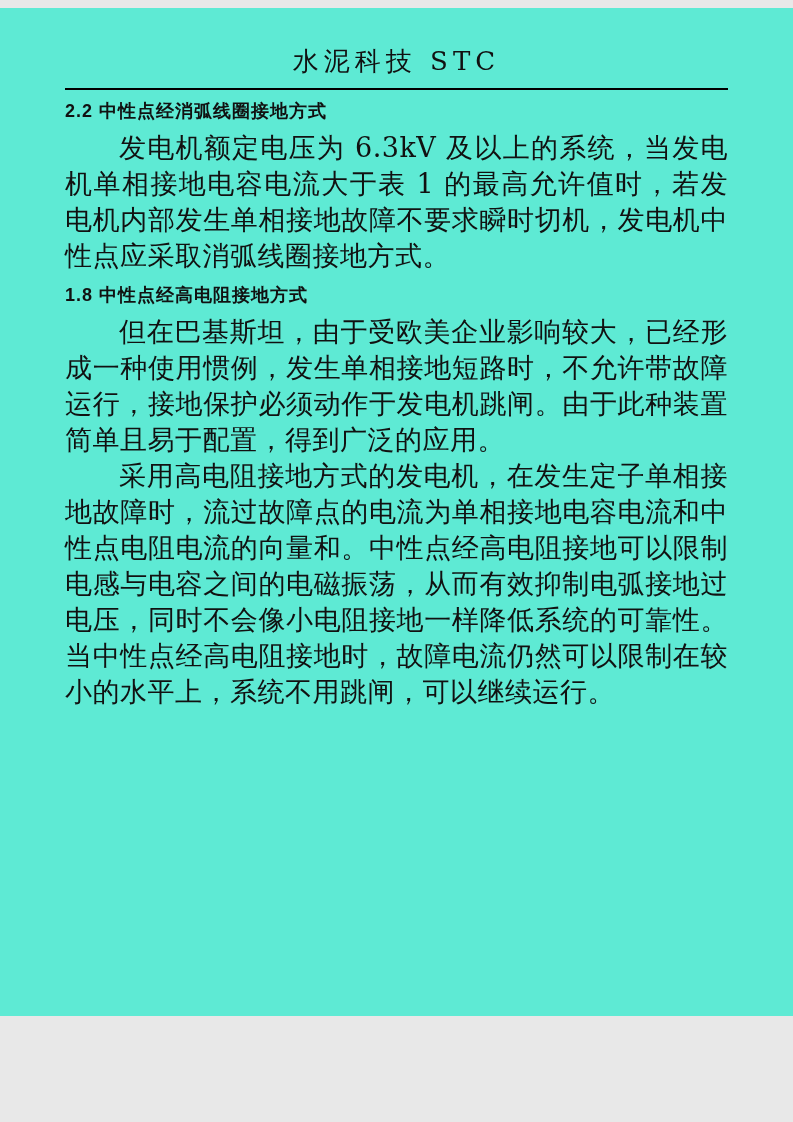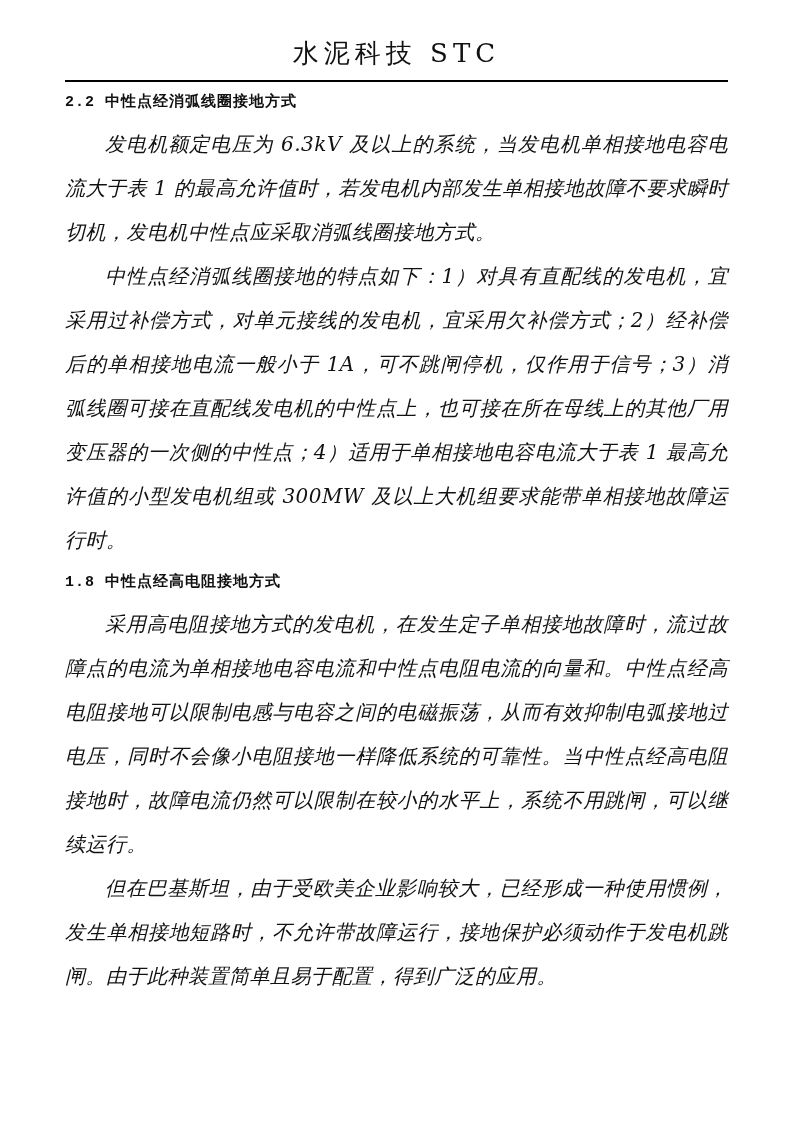--- a/index.html
+++ b/index.html
@@ -1,55 +1,54 @@
 <!DOCTYPE html>
 <html><head>
 <meta charset="utf-8">
 <style>
   html, body { margin: 0; padding: 0; background: #e8e8e8; }
   .page {
     position: relative;
     width: 793px;
-    height: 1122px;
-    margin: 0 auto;
-    background: #ffffff;
+    height: 1008px;
+    margin: 8px auto;
+    background: #5eead4;
     color: #111111;
     box-sizing: border-box;
     padding: 32px 65px 0 65px;
     font-family: "DejaVu Serif", "Liberation Serif", serif;
     overflow: hidden;
   }
   .journal-title {
     text-align: center;
     font-size: 26px;
     line-height: 42px;
     letter-spacing: 5px;
     font-family: "DejaVu Serif", "Liberation Serif", serif;
   }
   .header-rule {
     border: none;
     border-top: 2px solid #000000;
     margin: 6px 0 0 0;
   }
   .section-heading {
-    font-family: Liberation Mono, monospace;
+    font-family: Liberation Sans, sans-serif;
     font-weight: bold;
-    font-size: 15px;
+    font-size: 18px;
     line-height: 28px;
     margin: 7px 0 5px 0;
     letter-spacing: 1px;
   }
   .body-para {
-    font-size: 20px;
-    line-height: 44px;
+    font-size: 27px;
+    line-height: 36px;
     text-align: justify;
     text-indent: 2em;
     margin: 0;
     letter-spacing: 0.5px;
-    font-style: italic;
   }
   .page-footer {
     position: absolute;
     left: 65px;
     right: 65px;
     top: 1048px;
   }
   .footer-rule {
     border: none;
     border-top: 3px solid #000000;
@@ -82,23 +81,22 @@
   <div class="page-header">
     <div class="journal-title">水泥科技 STC</div>
     <hr class="header-rule">
   </div>
 
   <h2 class="section-heading">2.2 中性点经消弧线圈接地方式</h2>
 
   <p class="body-para">发电机额定电压为 6.3kV 及以上的系统，当发电机单相接地电容电流大于表 1 的最高允许值时，若发电机内部发生单相接地故障不要求瞬时切机，发电机中性点应采取消弧线圈接地方式。</p>
 
 
-  <p class="body-para">中性点经消弧线圈接地的特点如下：1）对具有直配线的发电机，宜采用过补偿方式，对单元接线的发电机，宜采用欠补偿方式；2）经补偿后的单相接地电流一般小于 1A，可不跳闸停机，仅作用于信号；3）消弧线圈可接在直配线发电机的中性点上，也可接在所在母线上的其他厂用变压器的一次侧的中性点；4）适用于单相接地电容电流大于表 1 最高允许值的小型发电机组或 300MW 及以上大机组要求能带单相接地故障运行时。</p>
 
   <h2 class="section-heading">1.8 中性点经高电阻接地方式</h2>
 
 
+  <p class="body-para">但在巴基斯坦，由于受欧美企业影响较大，已经形成一种使用惯例，发生单相接地短路时，不允许带故障运行，接地保护必须动作于发电机跳闸。由于此种装置简单且易于配置，得到广泛的应用。</p>
+
   <p class="body-para">采用高电阻接地方式的发电机，在发生定子单相接地故障时，流过故障点的电流为单相接地电容电流和中性点电阻电流的向量和。中性点经高电阻接地可以限制电感与电容之间的电磁振荡，从而有效抑制电弧接地过电压，同时不会像小电阻接地一样降低系统的可靠性。当中性点经高电阻接地时，故障电流仍然可以限制在较小的水平上，系统不用跳闸，可以继续运行。</p>
-
-  <p class="body-para">但在巴基斯坦，由于受欧美企业影响较大，已经形成一种使用惯例，发生单相接地短路时，不允许带故障运行，接地保护必须动作于发电机跳闸。由于此种装置简单且易于配置，得到广泛的应用。</p>
 
 
 </div>
 
 </body></html>

